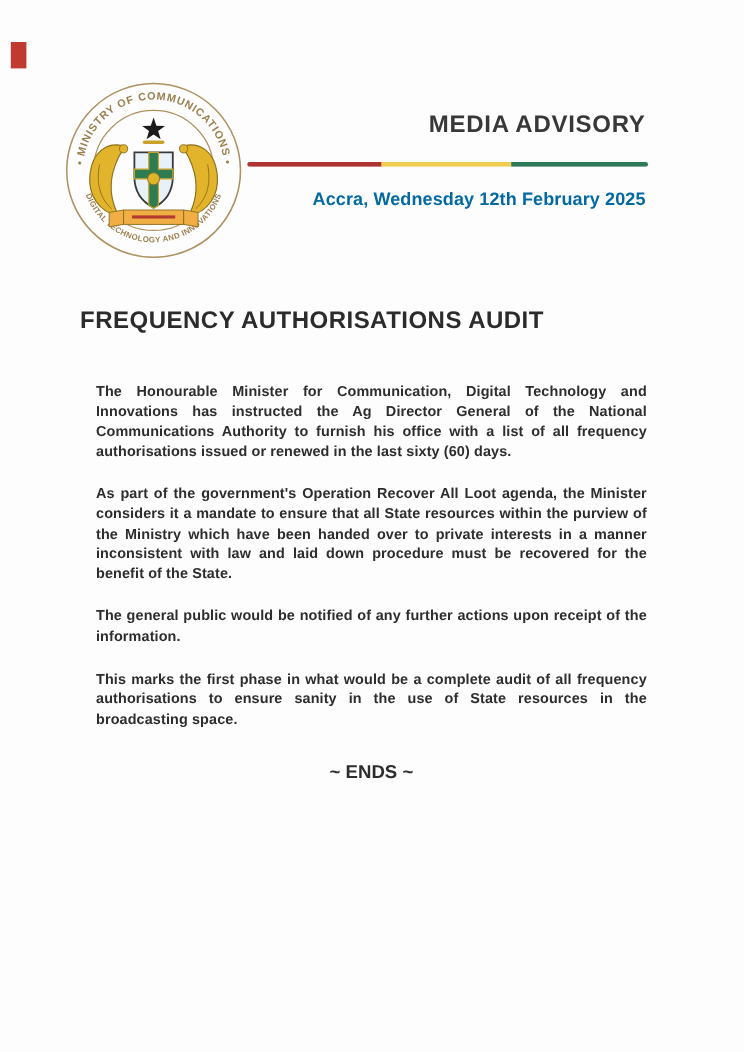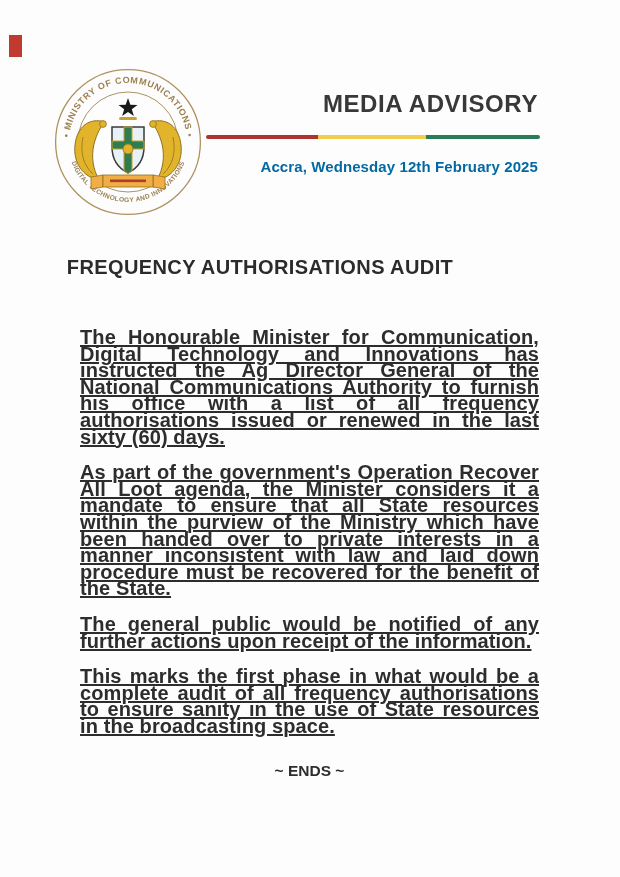--- a/index.html
+++ b/index.html
@@ -46,21 +46,21 @@
   }
 
   
   .masthead {
     position: absolute;
     top: 92px;
     right: 82px;
     text-align: right;
   }
   .masthead-title {
-    font-size: 24px;
+    font-size: 20px;
     line-height: 24px;
     font-weight: 800;
     letter-spacing: 0.6px;
     color: #383838;
   }
 
   .divider {
     position: absolute;
     top: 135px;
     left: 206px;
@@ -100,27 +100,26 @@
   }
 
   .body-copy {
     position: absolute;
     top: 317px;
     left: 80px;
     width: 459px;
     color: #2d2d2d;
   }
   .body-copy p {
-    font-size: 20px;
+    font-size: 12px;
     line-height: 16.6px;
     font-weight: 600;
     letter-spacing: 0.1px;
     text-align: justify;
-    margin: 12px 0 19px 0;
-    text-decoration: underline;
+    margin: 1px 0 19px 0;
   }
   .ends {
     margin-top: 28px;
     text-align: center;
     font-size: 15.5px;
     font-weight: 600;
     color: #2d2d2d;
   }
 </style>
 </head>

